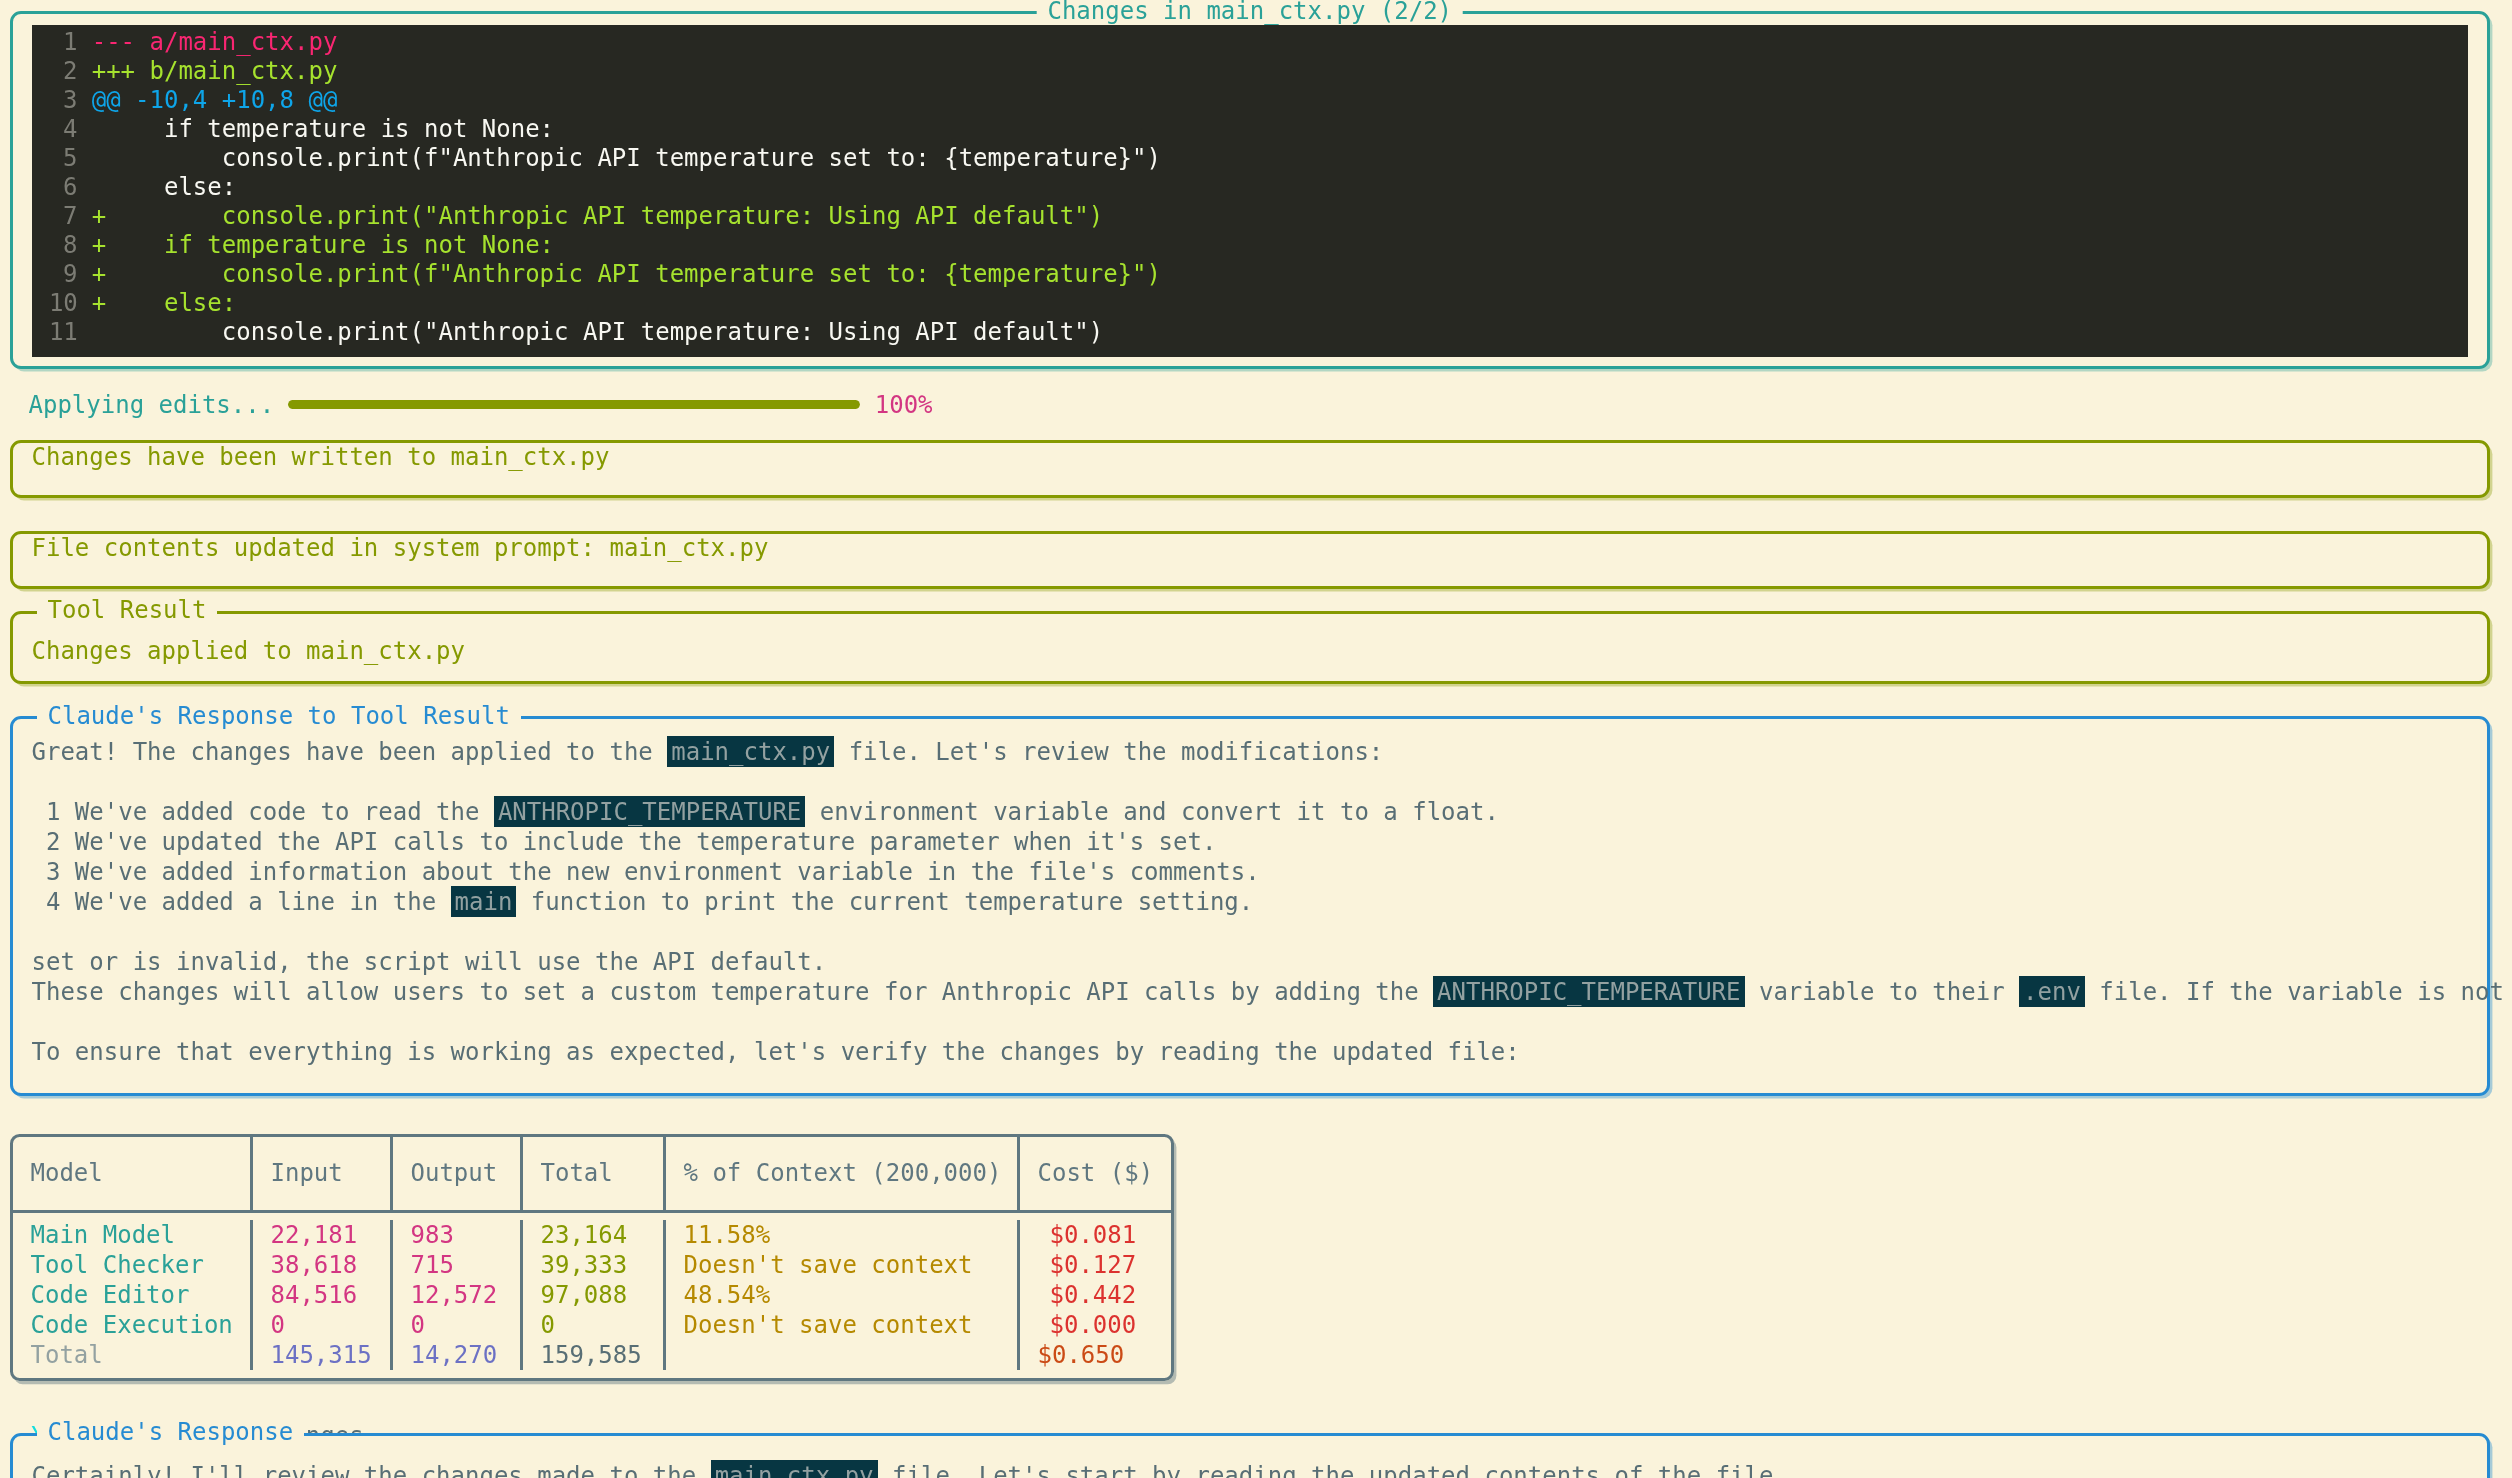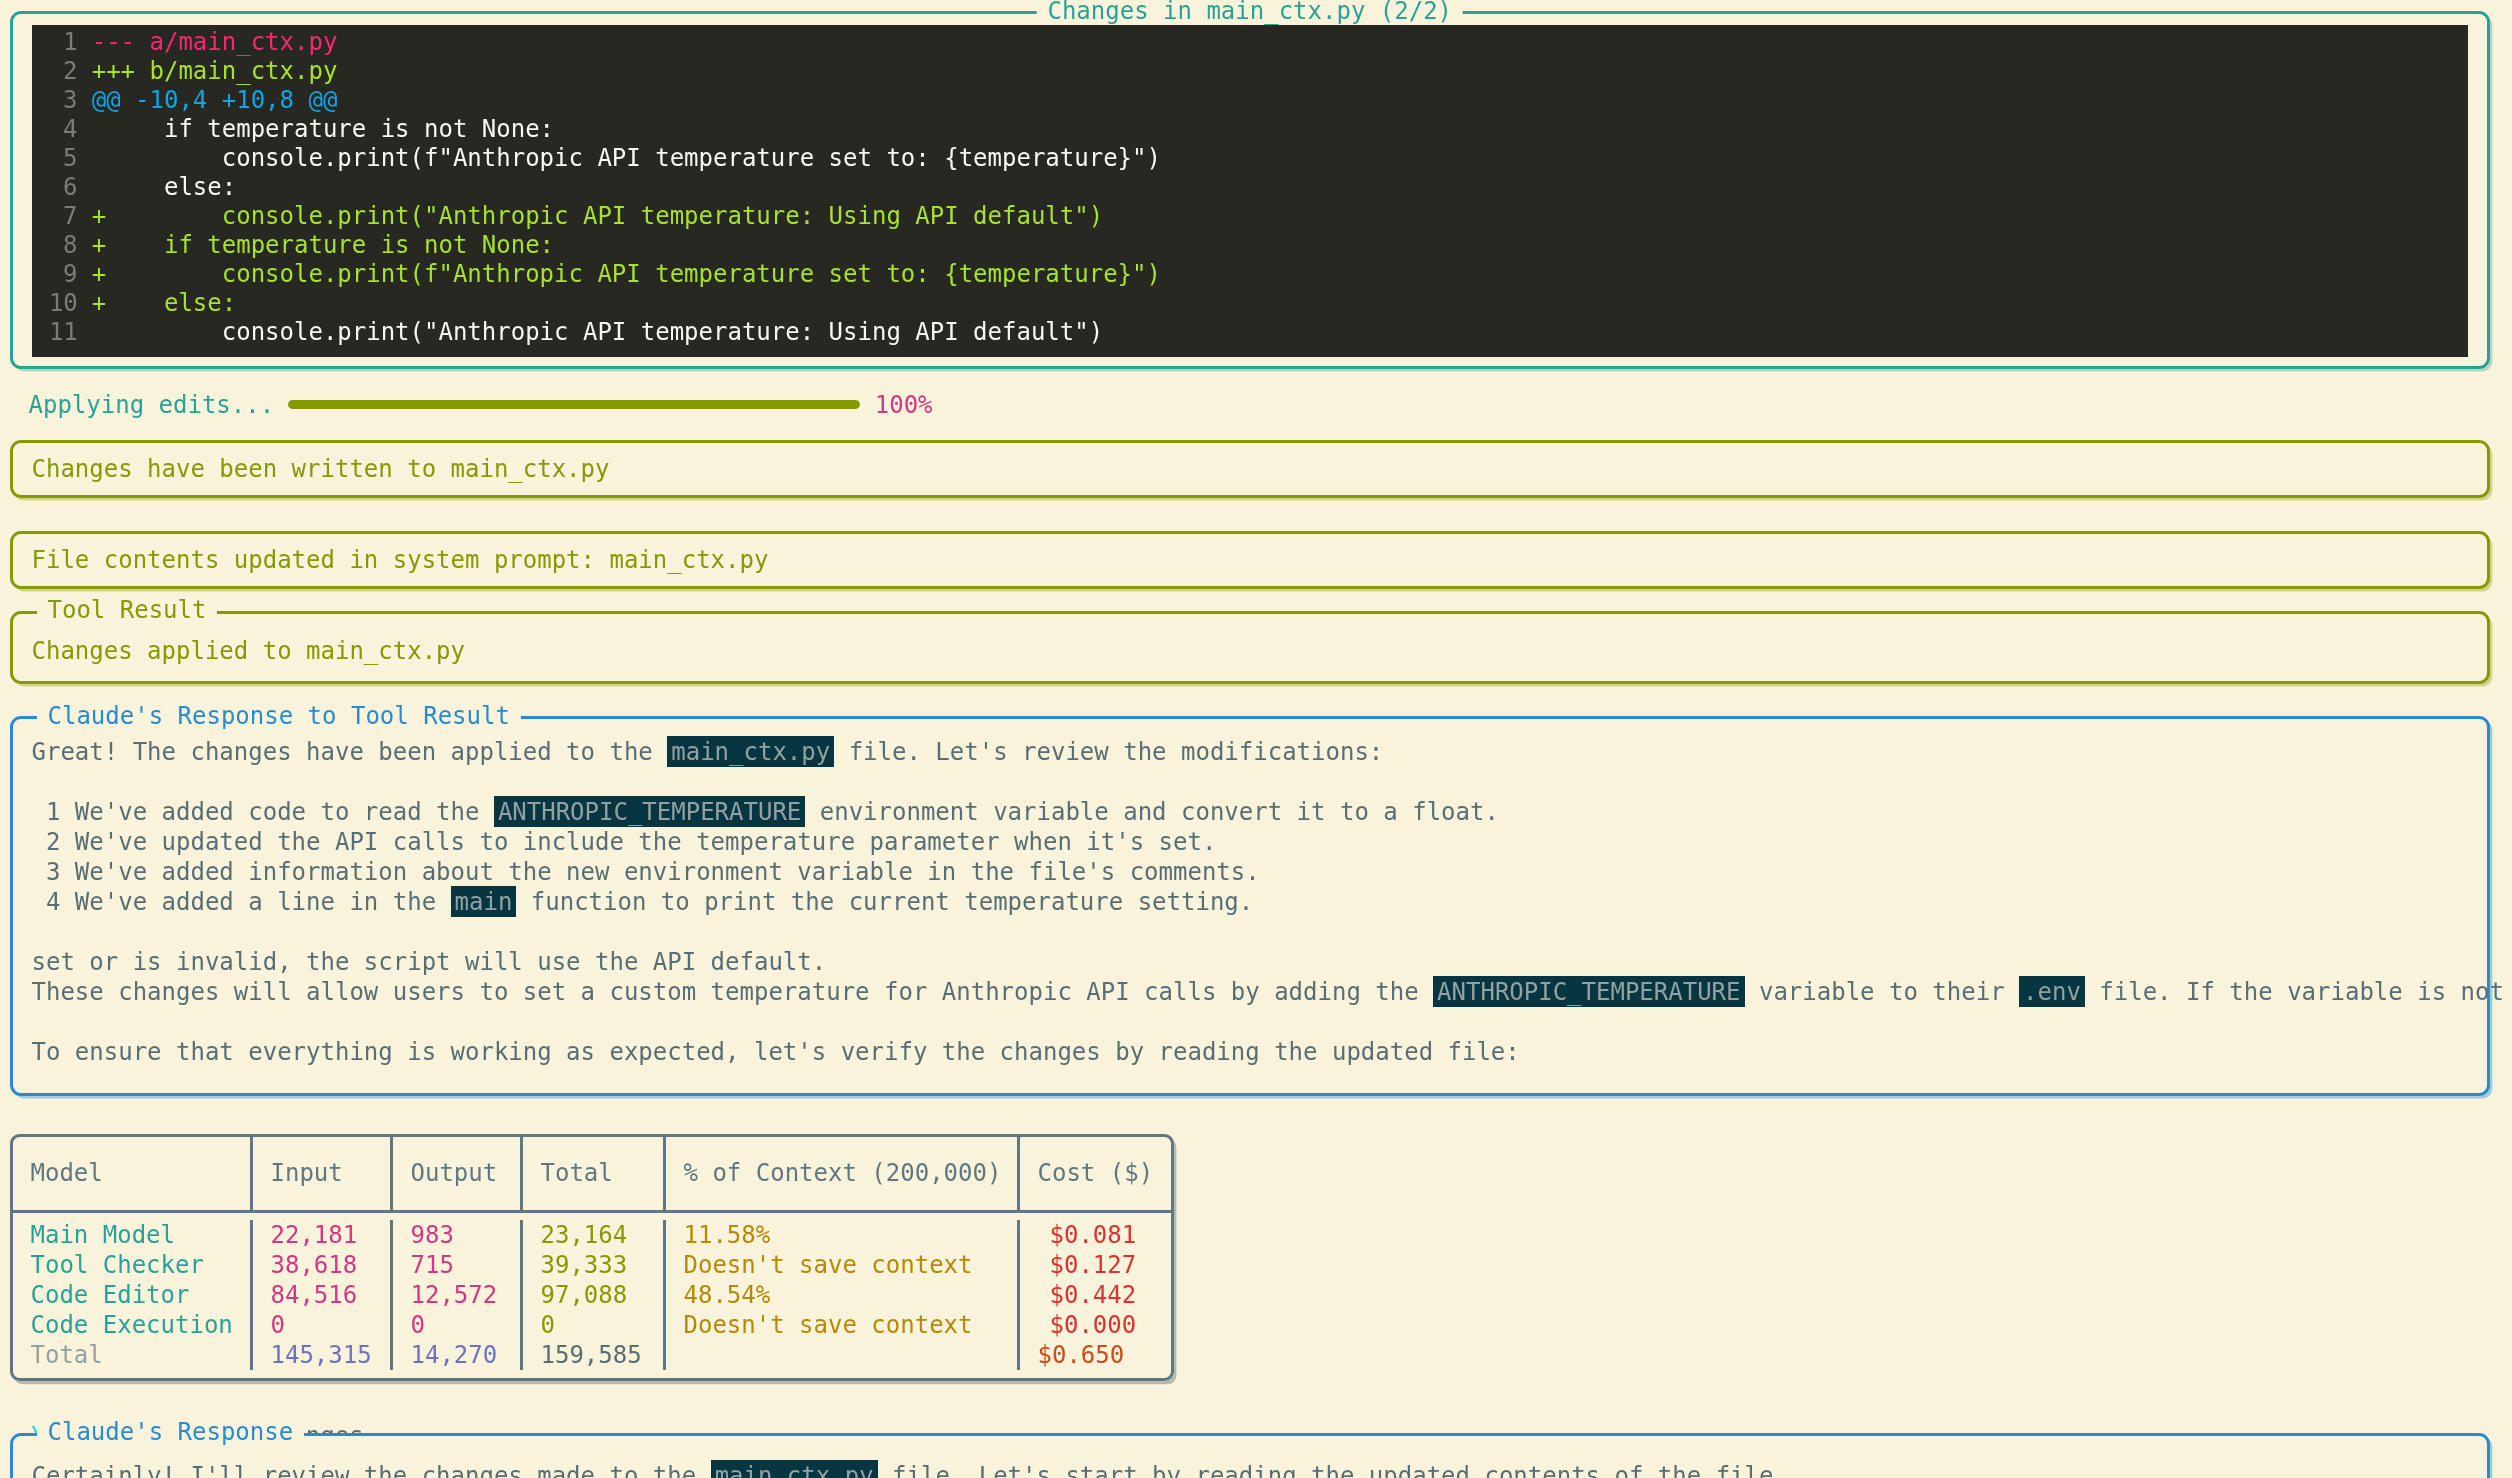--- a/index.html
+++ b/index.html
@@ -38,21 +38,21 @@
   .st-added{color:#a6e22e;}
   .st-hunk{color:#0ea5e9;}
   .st-context{color:#f8f8f2;}
   
   .progress-row{display:flex;align-items:center;gap:14.3px;margin:20.6px 0 0 28.5px;height:30px;}
   .progress-label{color:#2aa198;white-space:pre;}
   .bar{width:572px;height:9.5px;border-radius:4.8px;background:rgba(133,153,0,.25);overflow:hidden;}
   .bar-fill{height:100%;background:#859900;border-radius:4.8px;}
   .progress-pct{color:#d33682;white-space:pre;}
   
-  .panel.olive{height:52px;border-color:#859900;color:#859900;display:flex;align-items:center;padding-left:19px;box-shadow:3.2px 3.2px 0 -0.8px rgba(133,153,0,.35);}
+  .panel.olive{height:52px;border-color:#859900;color:#859900;display:flex;padding-left:19px;box-shadow:3.2px 3.2px 0 -0.8px rgba(133,153,0,.35);}
   .notice1{margin-top:20.6px;}
   .notice2{margin-top:32.5px;}
   .panel.toolresult{margin-top:22px;height:59px;border-color:#859900;color:#859900;display:flex;align-items:center;padding:8px 0 0 19px;box-shadow:3.2px 3.2px 0 -0.8px rgba(133,153,0,.35);}
   .panel.toolresult .ptitle{color:#859900;}
   
   .panel.blue{border-color:#268bd2;box-shadow:3.2px 3.2px 0 -0.8px rgba(38,139,210,.4);}
   .panel.blue .ptitle{color:#268bd2;}
   .resp1{margin-top:32.5px;height:356px;padding:17.4px 0 0 19px;box-sizing:content-box;}
   .rline{line-height:30px;min-height:30px;white-space:pre;}
   .ic{background:#073642;color:#93a1a1;padding:1.6px 4px;}

